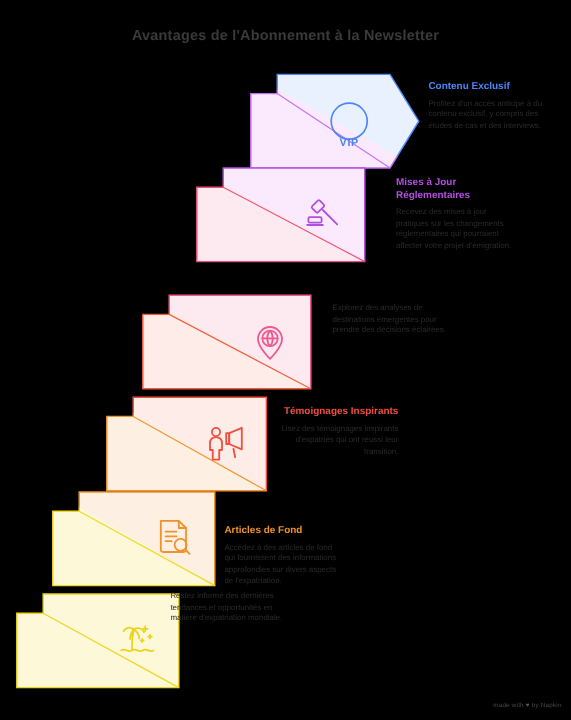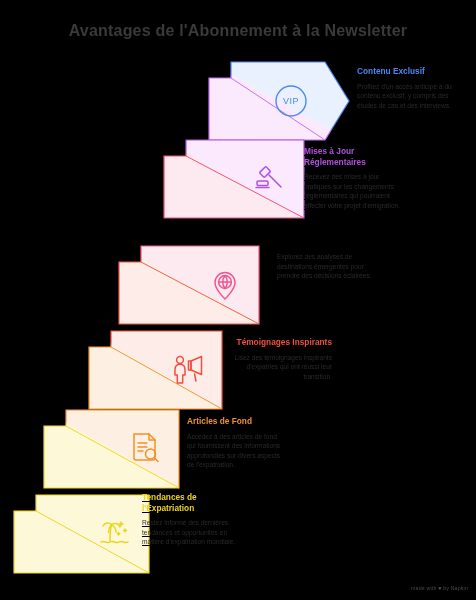--- a/index.html
+++ b/index.html
@@ -9,33 +9,33 @@
     font-family:"Liberation Sans","DejaVu Sans",sans-serif;
     overflow:hidden;
     position:relative;
   }
 
   .title{
     position:absolute;
     top:22px;left:0;width:476px;
     text-align:center;
     color:#3a3a3a;
-    font-size:16px;
+    font-size:12px;
     font-weight:bold;
     letter-spacing:.2px;
   }
 
   .stage{position:absolute;top:0;left:0;width:476px;height:600px;}
 
   .step{position:absolute;}
 
   .shape-wrap{position:absolute;top:0;left:0;}
   .shape-svg{display:block;overflow:visible;}
 
-  .textcol{position:absolute;text-decoration:underline;}
+  .textcol{position:absolute;}
   .s-head{
     font-size:8.3px;
     font-weight:bold;
     line-height:1.28;
     margin:0 0 5px 0;
   }
   .s-body{
     font-size:6.6px;
     line-height:1.45;
     color:#2a2a2a;
@@ -73,21 +73,21 @@
         <stop offset="51%" stop-color="#4d86f7"></stop>
         <stop offset="100%" stop-color="#4d86f7"></stop>
       </linearGradient>
     </defs>
     <path d="M 22 0 L 116 0 L 140 39 L 116 78 L 0 78 L 0 16 L 22 16 Z" fill="url(#grad0)" stroke="url(#grad0s)" stroke-width="1.2" transform="translate(1,1)"></path>
     <line x1="23" y1="17" x2="117" y2="79" stroke="#c06ef0" stroke-width="1" opacity="0.95"></line>
     <g transform="translate(65, 22)">
       <circle cx="18" cy="18" r="15" fill="none" stroke="#4d86f7" stroke-width="1.4"></circle>
     </g>
   </svg>
-        <div style="position: absolute; left: 65px; top: 22px; width: 36px; height: 36px; display: flex; align-items: center; justify-content: center; font-size: 9px; font-weight: 400; color: rgb(77, 134, 247); letter-spacing: 0.5px;">VIP</div>
+        <div style="position: absolute; left: 65px; top: 40px; width: 36px; height: 36px; display: flex; align-items: center; justify-content: center; font-size: 9px; font-weight: 700; color: rgb(77, 134, 247); letter-spacing: 0.5px;">VIP</div>
       </div>
       <div class="textcol" style="left: 357px; top: 66px; width: 100px;">
         <div class="s-head" style="color: rgb(77, 134, 247);">Contenu Exclusif</div>
         <div class="s-body">Profitez d'un accès anticipé à du contenu exclusif, y compris des études de cas et des interviews.</div>
       </div>
     </div>
     <div class="step">
       <div class="shape-wrap" style="left: 163px; top: 139px;">
         <svg class="shape-svg" width="142" height="80" viewBox="0 0 142 80">
     <defs>
@@ -109,21 +109,21 @@
     <g transform="translate(89, 22)">
       <g fill="none" stroke="#b24fe0" stroke-width="1.5" stroke-linecap="round" stroke-linejoin="round">
         <rect x="8.5" y="7.5" width="9" height="7" rx="1.2" transform="rotate(-45 13 11)"></rect>
         <line x1="17" y1="14" x2="29" y2="26"></line>
         <rect x="5" y="20" width="11" height="4.5" rx="1.2"></rect>
         <line x1="4" y1="26.5" x2="17" y2="26.5"></line>
       </g>
     </g>
   </svg>
       </div>
-      <div class="textcol" style="left: 304px; top: 146px; width: 100px;">
+      <div class="textcol" style="left: 330px; top: 146px; width: 100px;">
         <div class="s-head" style="color: rgb(178, 79, 224);">Mises à Jour Réglementaires</div>
         <div class="s-body">Recevez des mises à jour pratiques sur les changements réglementaires qui pourraient affecter votre projet d'émigration.</div>
       </div>
     </div>
     <div class="step">
       <div class="shape-wrap" style="left: 118px; top: 245px;">
         <svg class="shape-svg" width="142" height="80" viewBox="0 0 142 80">
     <defs>
       <linearGradient id="grad2" x1="0" y1="1" x2="1" y2="0">
         <stop offset="0%" stop-color="#fdece8"></stop>
@@ -215,21 +215,21 @@
         <line x1="11" y1="12" x2="20" y2="12"></line>
         <line x1="11" y1="16" x2="20" y2="16"></line>
         <line x1="11" y1="20" x2="16" y2="20"></line>
         <circle cx="23.5" cy="23" r="5"></circle>
         <line x1="27.3" y1="26.8" x2="31" y2="30.5"></line>
       </g>
     </g>
   </svg>
       </div>
       <div class="textcol" style="left: 187px; top: 416px; width: 100px;">
-        <div class="s-head" style="color: rgb(240, 145, 42);">Articles de Fond</div>
+        <div class="s-head" style="color: rgb(240, 145, 42); margin-top: 20px;">Articles de Fond</div>
         <div class="s-body">Accédez à des articles de fond qui fournissent des informations approfondies sur divers aspects de l'expatriation.</div>
       </div>
     </div>
     <div class="step">
       <div class="shape-wrap" style="left: 13px; top: 494px;">
         <svg class="shape-svg" width="137" height="80" viewBox="0 0 137 80">
     <defs>
       <linearGradient id="grad5" x1="0" y1="1" x2="1" y2="0">
         <stop offset="0%" stop-color="#fcf8d8"></stop>
         <stop offset="49.5%" stop-color="#fcf8d8"></stop>
@@ -254,21 +254,20 @@
         <path d="M14.5 8.5 C17.5 10.5 19 13.5 19 16"></path>
         <path d="M4 26 C7 23.6 10 28.4 13 26 C16 23.6 19 28.4 22 26 C25 23.6 28 28.4 31 26"></path>
         <path d="M24 6 L24 10 M22 8 L26 8"></path>
         <path d="M28 13 L28 16 M26.5 14.5 L29.5 14.5"></path>
         <path d="M21.5 16.5 L21.5 19 M20.3 17.7 L22.7 17.7"></path>
       </g>
     </g>
   </svg>
       </div>
       <div class="textcol" style="left: 142px; top: 492px; width: 100px;">
-        <div class="s-head" style="color: rgb(237, 212, 28);">Tendances de l'Expatriation</div>
         <div class="s-body">Restez informé des dernières tendances et opportunités en matière d'expatriation mondiale.</div>
       </div>
     </div>
   </div>
 
 <div class="watermark">
   <span>made with</span>
   <span class="wm-heart">♥</span>
   <span>by Napkin</span>
 </div>

